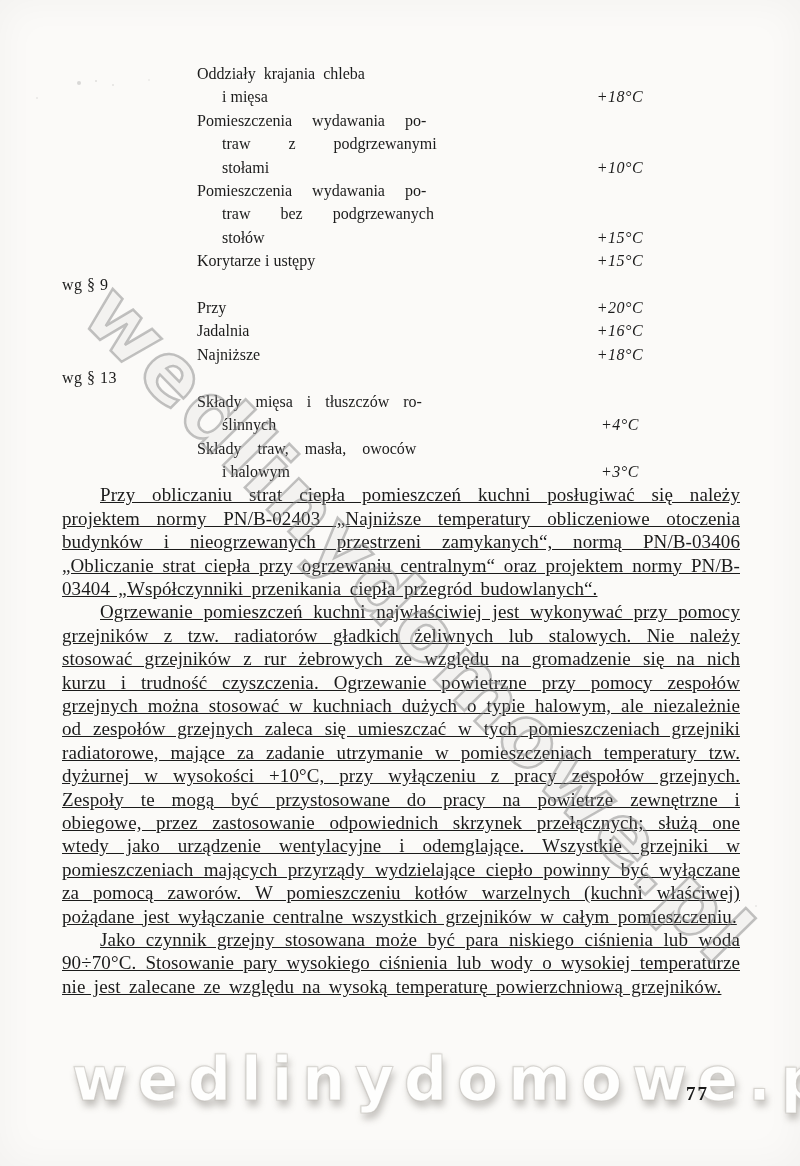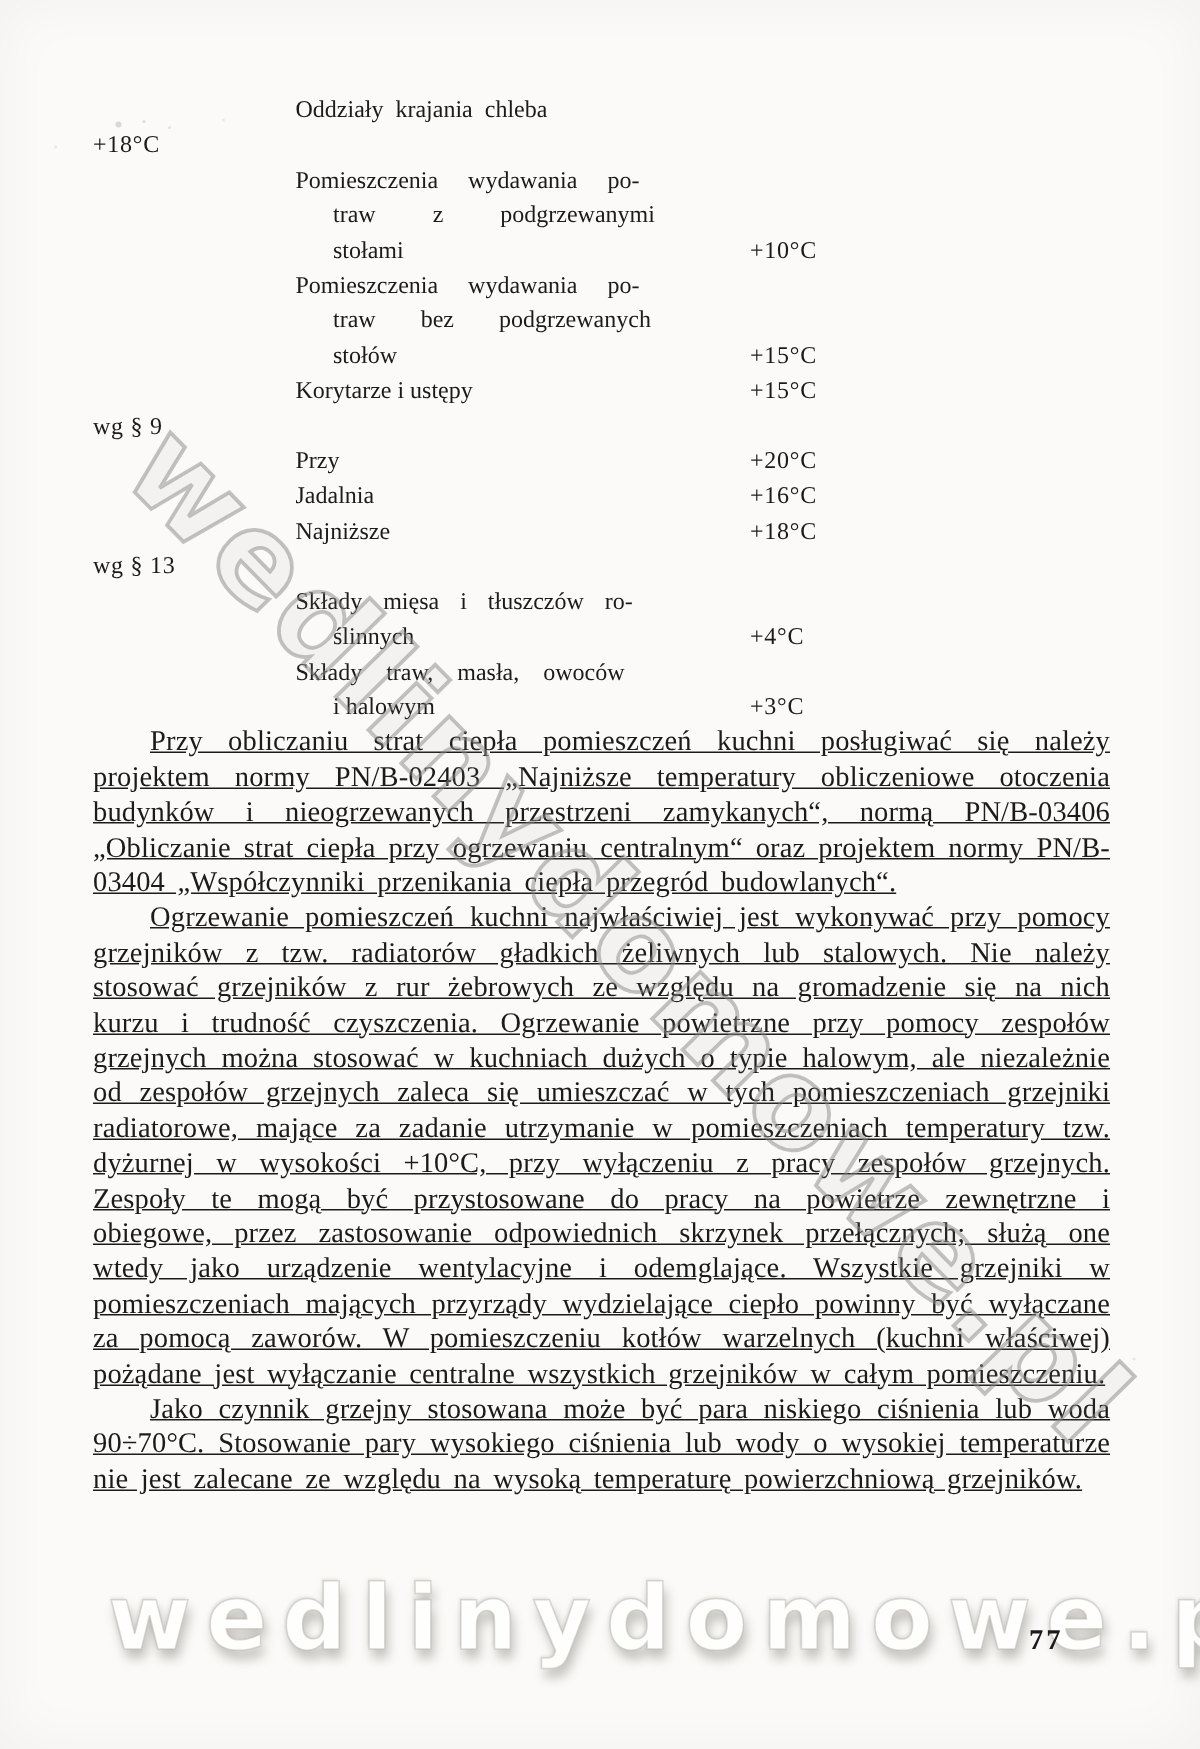--- a/index.html
+++ b/index.html
@@ -48,21 +48,21 @@
     display: grid;
     grid-template-columns: 438px 1fr;
     line-height: 23.4px;
     font-size: 16px;
     white-space: nowrap;
   }
   .temp-row .lbl { overflow: visible; }
   .temp-row.lvl1 .lbl { padding-left: 135px; }
   .temp-row.lvl2 .lbl { padding-left: 160px; }
   .temp-row.heading .lbl { padding-left: 0; letter-spacing: 0.5px; }
-  .temp-row .val { text-align: left; letter-spacing: 0.5px; }
+  .temp-row .val { text-align: center; letter-spacing: 0.5px; font-style: italic; }
 
   .ws4  { word-spacing: 4px;  }
   .ws10 { word-spacing: 10px; }
   .ws12 { word-spacing: 12px; }
   .ws16 { word-spacing: 16px; }
   .ws26 { word-spacing: 26px; }
   .ws34 { word-spacing: 34px; }
 
   
   .para {
@@ -134,20 +134,21 @@
 
   <div class="content">
 
     <div class="temp-table">
 
       <div class="temp-row lvl1">
         <span class="lbl ws4">Oddziały krajania chleba</span>
         <span class="val"></span>
       </div>
       <div class="temp-row lvl2">
+        <span class="lbl">i mięsa</span>
         <span class="val">+18°C</span>
       </div>
       <div class="temp-row lvl1">
         <span class="lbl ws16">Pomieszczenia wydawania po-</span>
         <span class="val"></span>
       </div>
       <div class="temp-row lvl2">
         <span class="lbl ws34">traw z podgrzewanymi</span>
         <span class="val"></span>
       </div>

